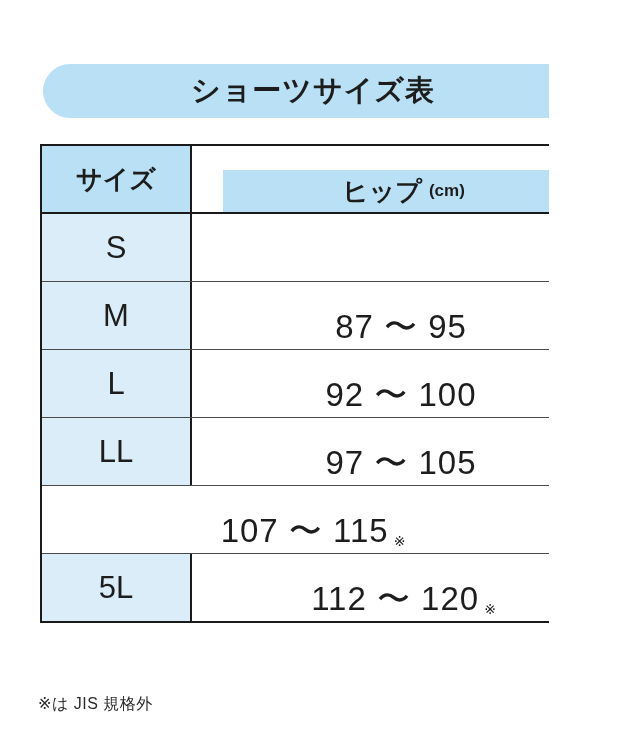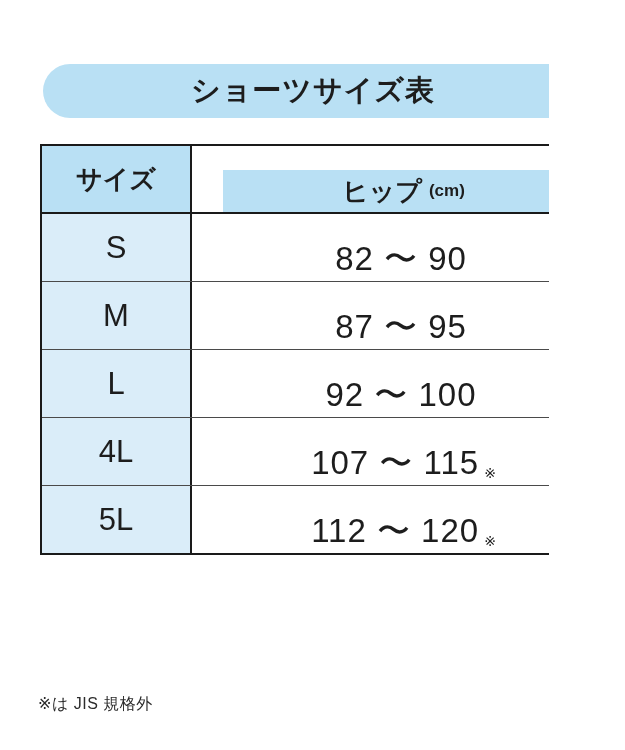--- a/index.html
+++ b/index.html
@@ -123,41 +123,43 @@
     <div class="row header-row">
       <div class="cell size-cell header-cell">サイズ</div>
       <div class="cell hip-cell header-cell">
         <span>ヒップ</span>
         <span class="unit">(cm)</span>
       </div>
     </div>
     <div id="table-rows">
         <div class="row data-row">
           <div class="cell size-cell">S</div>
-          <div class="cell hip-cell">
-            <span class="hip-value">82 〜 90</span>
-            <span class="note-mark"></span>
-          </div>
         </div>
         <div class="row data-row">
           <div class="cell size-cell">M</div>
           <div class="cell hip-cell">
             <span class="hip-value">87 〜 95</span>
             <span class="note-mark"></span>
           </div>
         </div>
         <div class="row data-row">
           <div class="cell size-cell">L</div>
           <div class="cell hip-cell">
             <span class="hip-value">92 〜 100</span>
             <span class="note-mark"></span>
           </div>
         </div>
         <div class="row data-row">
-          <div class="cell size-cell">4L</div>
+          <div class="cell size-cell">LL</div>
+          <div class="cell hip-cell">
+            <span class="hip-value">97 〜 105</span>
+            <span class="note-mark"></span>
+          </div>
+        </div>
+        <div class="row data-row">
           <div class="cell hip-cell">
             <span class="hip-value">107 〜 115</span>
             <span class="note-mark">※</span>
           </div>
         </div>
         <div class="row data-row">
           <div class="cell size-cell">5L</div>
           <div class="cell hip-cell">
             <span class="hip-value">112 〜 120</span>
             <span class="note-mark">※</span>

